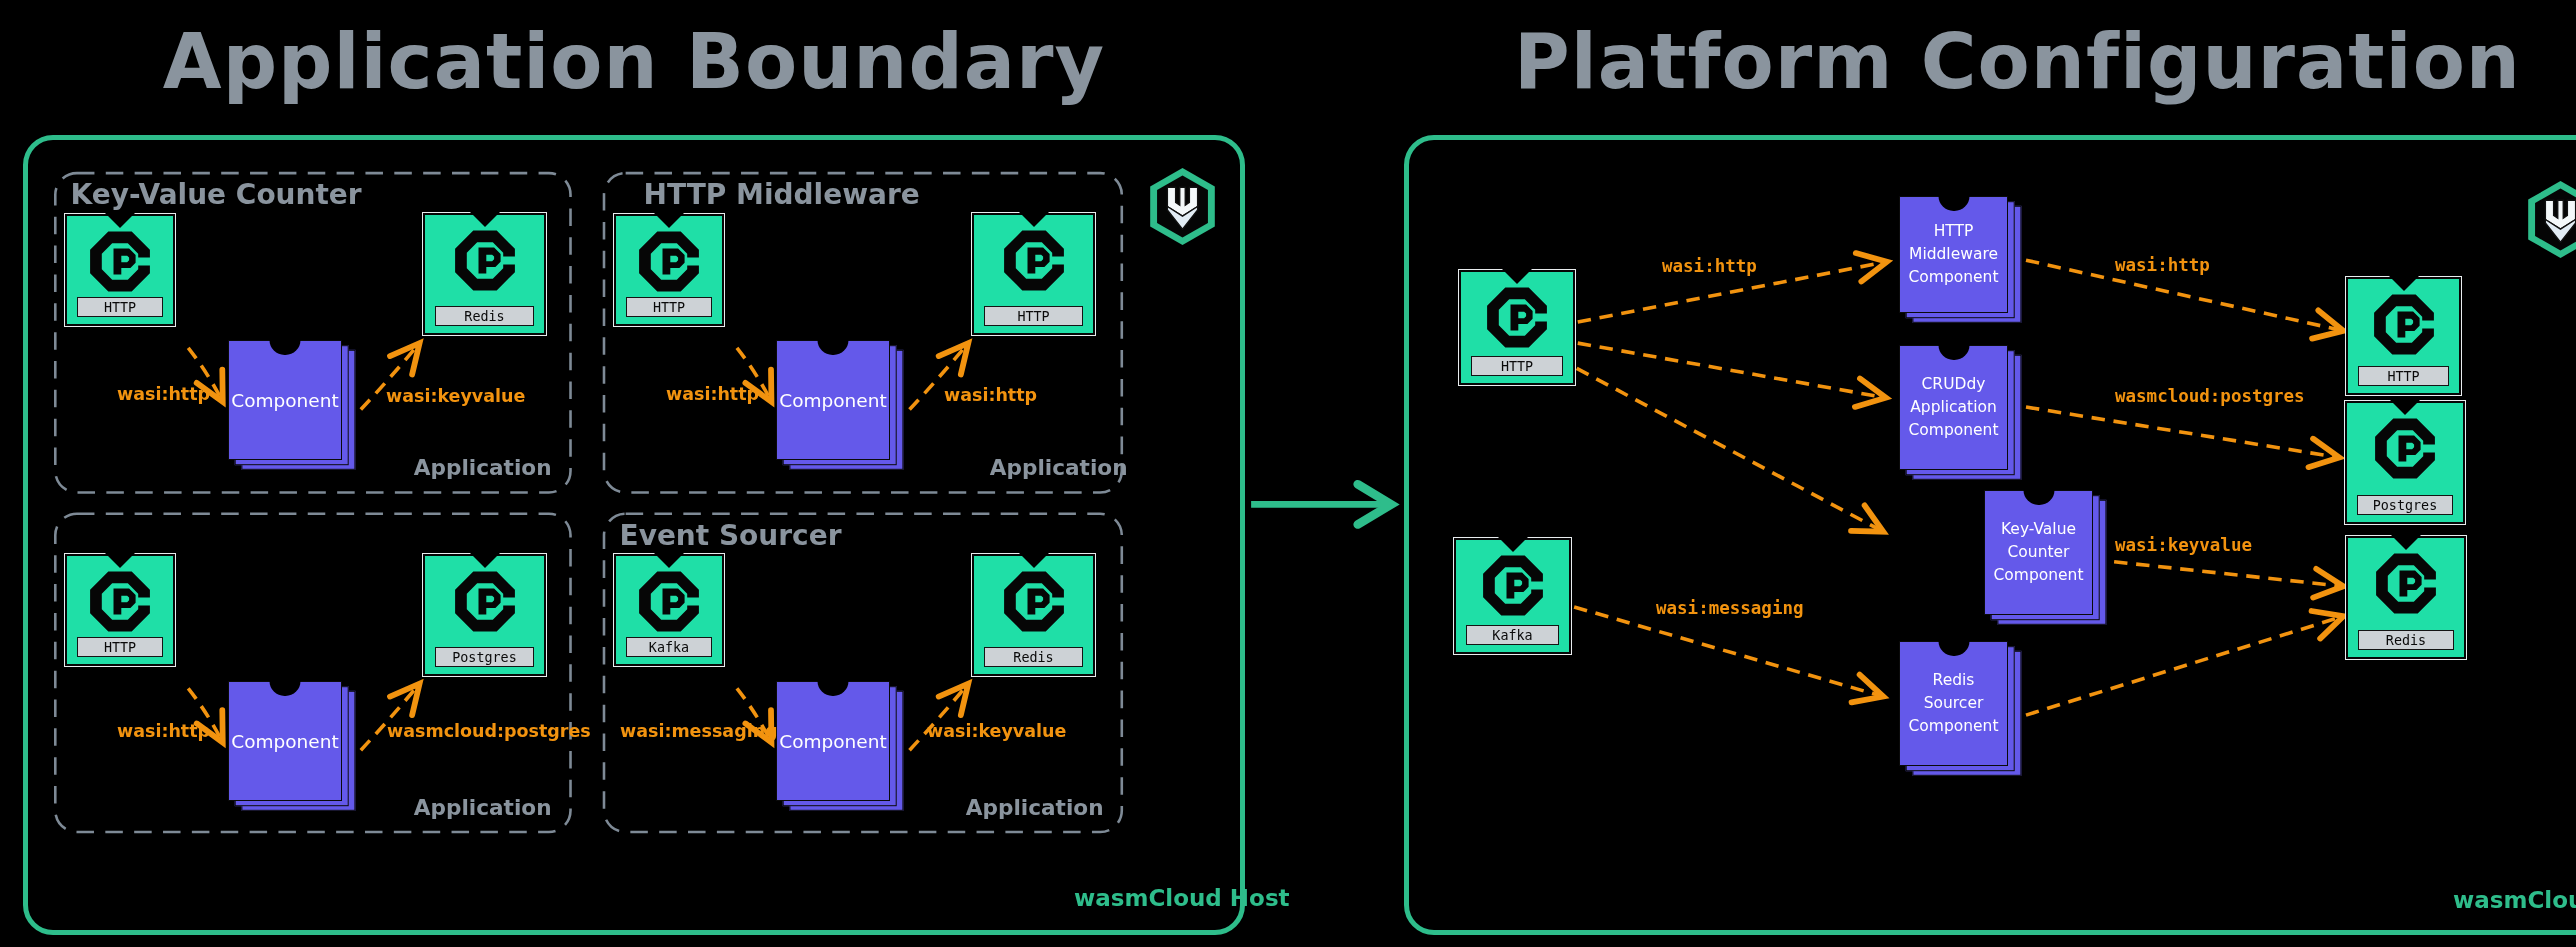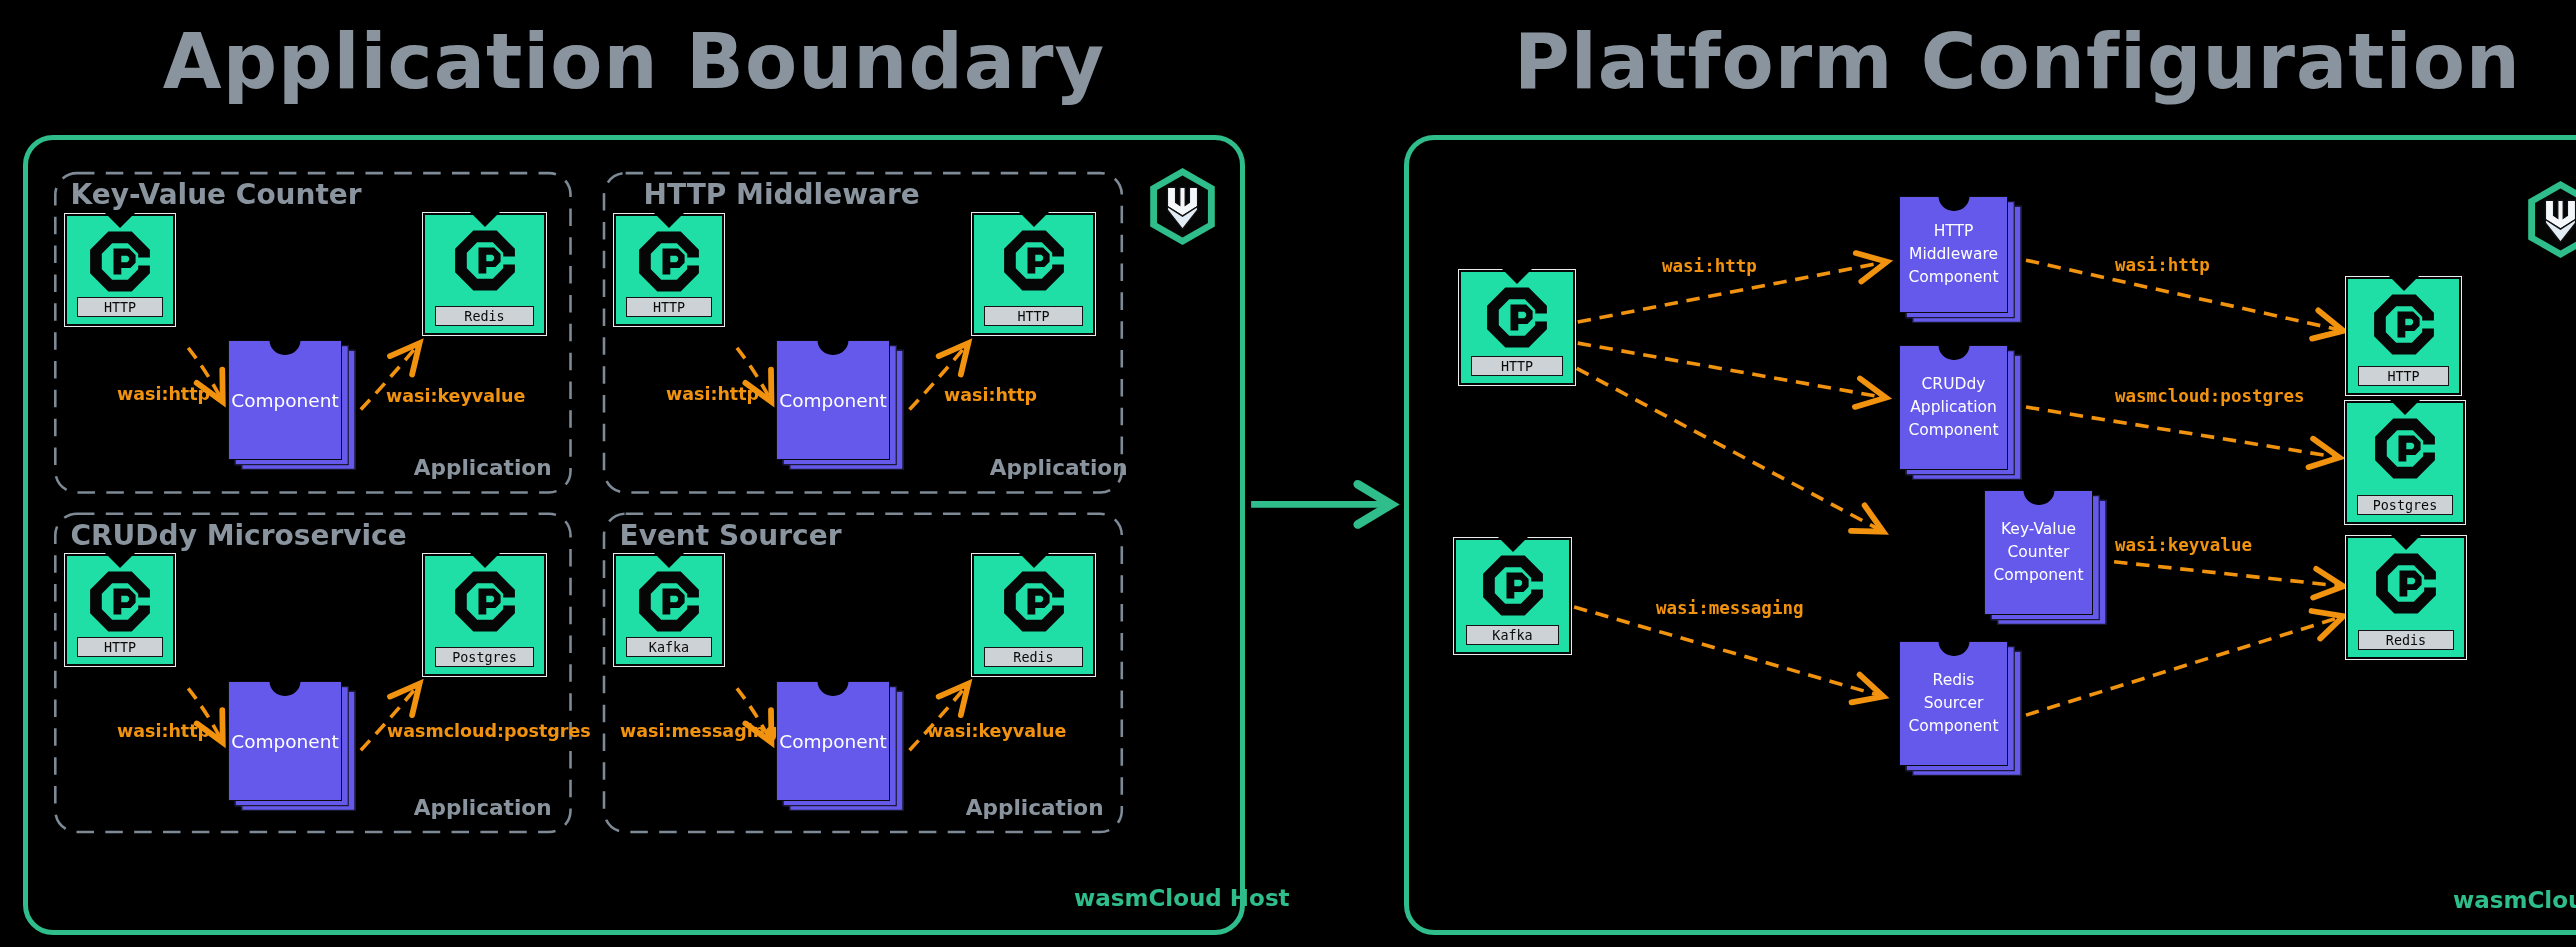--- a/index.html
+++ b/index.html
@@ -134,21 +134,20 @@
 
   <div class="app-shell" style="left:55px;top:173px;width:515px;height:319px;text-align:right;">
     <div class="app-title">Key-Value Counter</div>
     <div class="app-corner">Application</div>
   </div>
   <div class="app-shell" style="left:628px;top:173px;width:518px;height:319px;">
     <div class="app-title">HTTP Middleware</div>
     <div class="app-corner">Application</div>
   </div>
   <div class="app-shell" style="left:55px;top:514px;width:515px;height:318px;">
-    <div class="app-title">CRUDdy Microservice</div>
     <div class="app-corner">Application</div>
   </div>
   <div class="app-shell" style="left:604px;top:514px;width:518px;height:318px;">
     <div class="app-title">Event Sourcer</div>
     <div class="app-corner">Application</div>
   </div>
 
   <div class="pcard" style="left:65px;top:214px;width:110px;height:112px;">
     <div class="vnotch"></div>
     <svg class="picon" viewBox="0 0 126 126" width="65" height="65">

